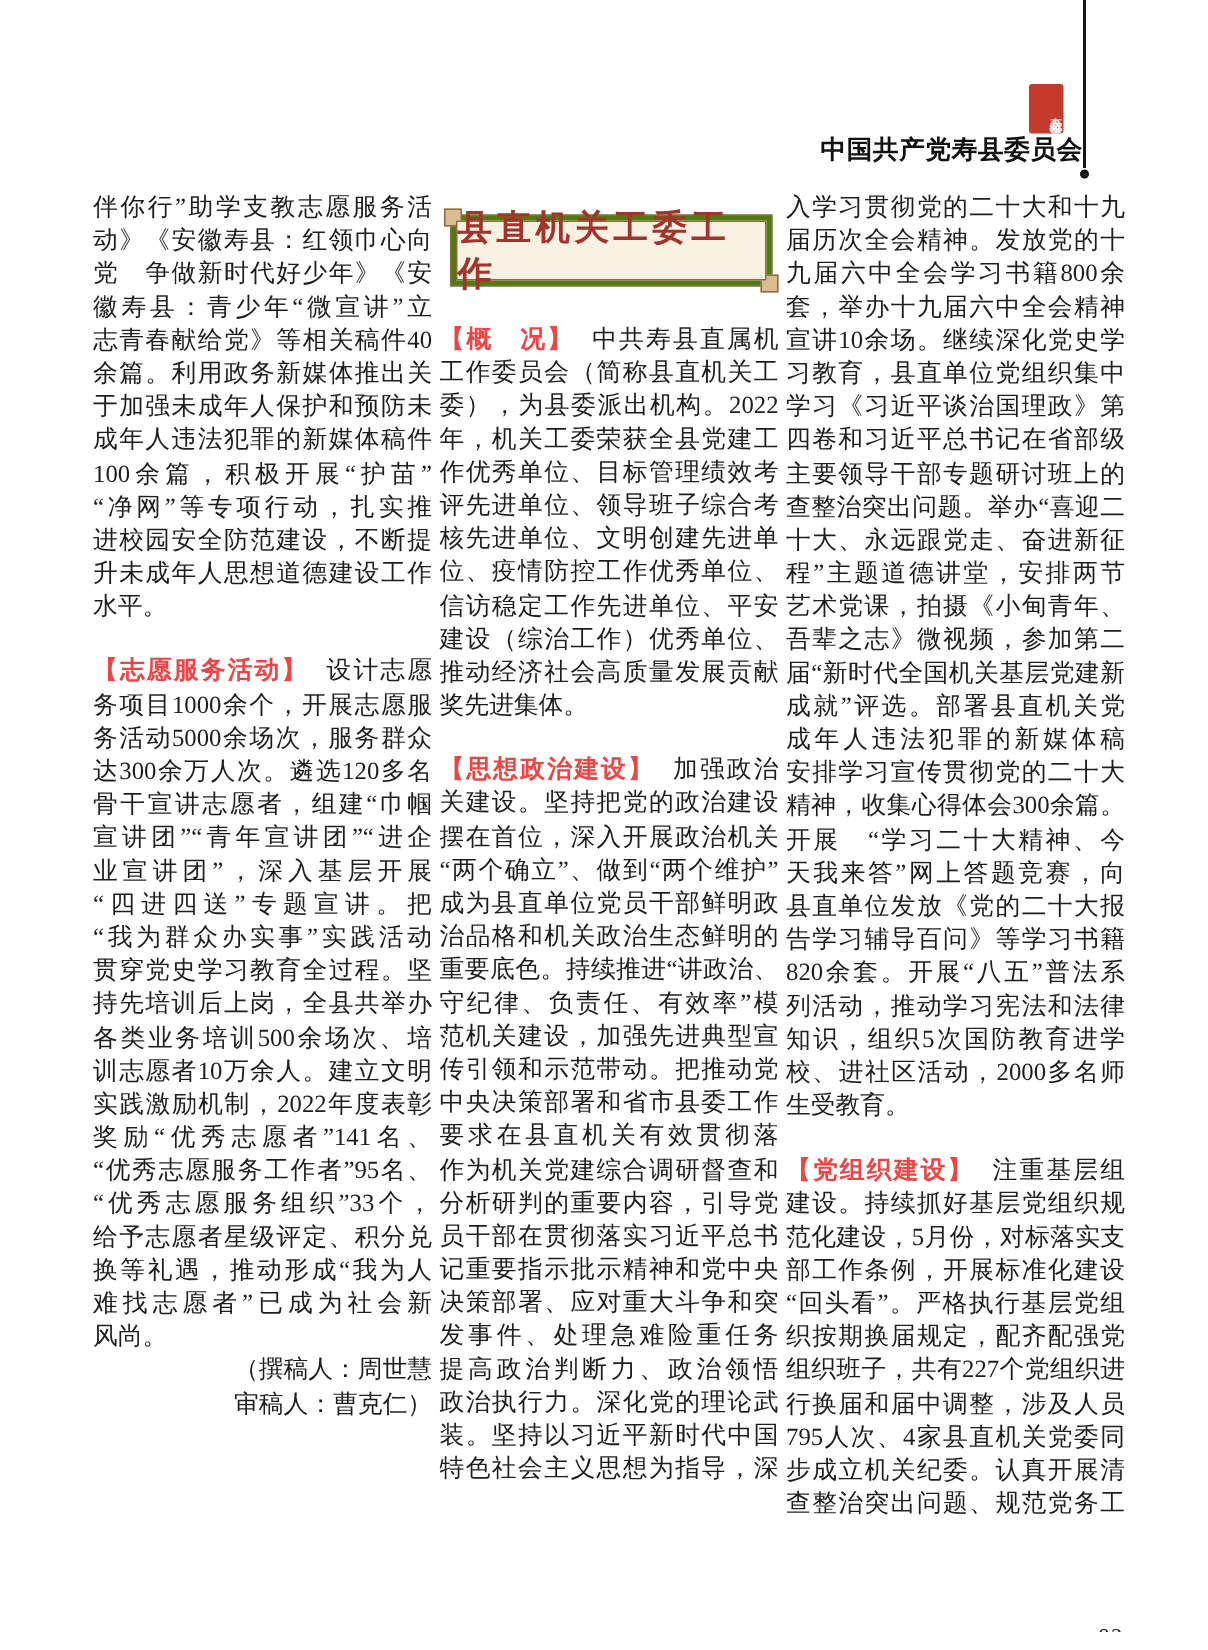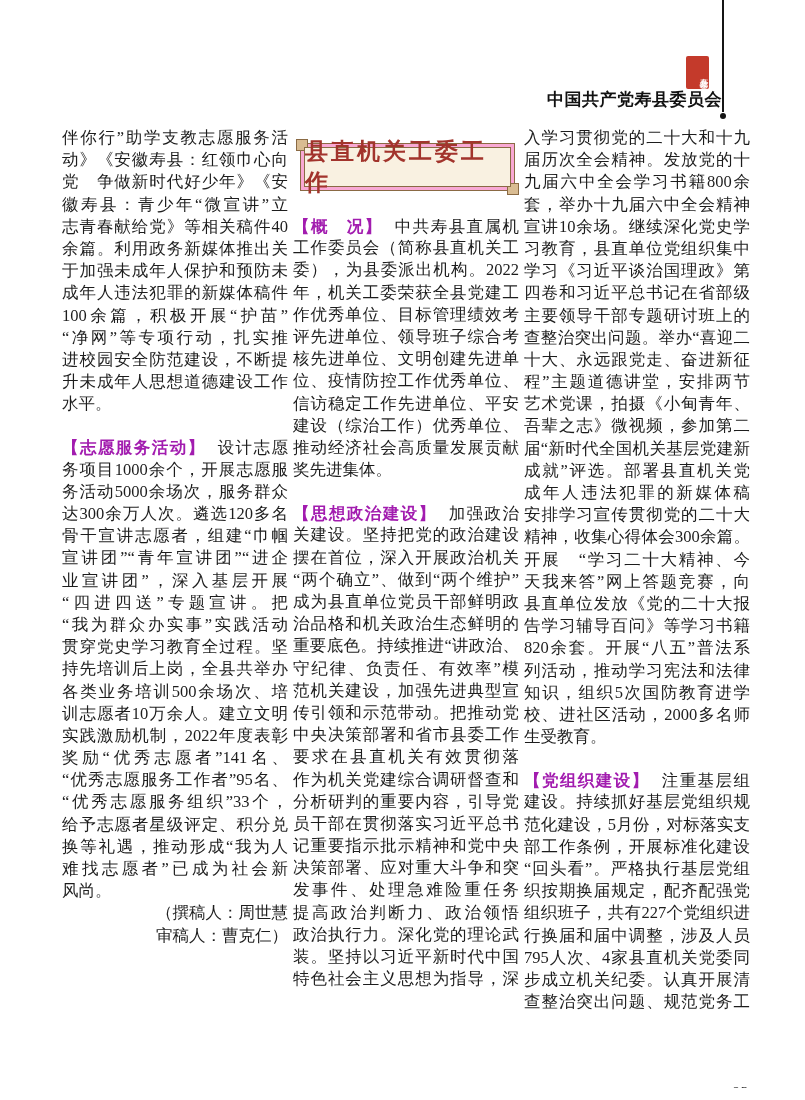--- a/index.html
+++ b/index.html
@@ -15,25 +15,25 @@
   .committee{position:absolute;top:88px;right:83px;font-family:"Liberation Sans","DejaVu Sans",sans-serif;
         font-weight:700;font-size:17px;color:#111;letter-spacing:0.5px;}
   
   .content{position:absolute;left:62px;top:127px;width:688px;display:flex;gap:5px;}
   .col{flex:0 0 226px;width:226px;}
   .line{height:22.2px;line-height:22.2px;font-size:16.5px;text-align:justify;
         text-align-last:justify;text-justify:inter-character;word-break:break-all;overflow:hidden;}
   .line.endp{text-align-last:left;}
   .line.r{text-align:right;text-align-last:right;}
   .gap{height:21px;}
-  .hd{font-family:"Liberation Sans","DejaVu Sans",sans-serif;font-weight:700;color:#a21caf;
+  .hd{font-family:"Liberation Sans","DejaVu Sans",sans-serif;font-weight:700;color:#ef4444;
         margin-right:12px;}
   
   .title-box{position:relative;margin:16px 4px 24px 7px;border:1px solid #8a6a44;
-        background:#f9a8d4;padding:3px;}
+        background:#4d7c0f;padding:3px;}
   .title-box::before{content:"";position:absolute;left:-5px;top:-5px;width:10px;height:10px;
         background:#d9bc92;border:1px solid #8a6a44;}
   .title-box::after{content:"";position:absolute;right:-5px;bottom:-5px;width:10px;height:10px;
         background:#d9bc92;border:1px solid #8a6a44;}
   .title-inner{position:relative;z-index:1;border:1px solid #8a6a44;background:#f9f1e1;height:38px;
         display:flex;align-items:center;justify-content:center;}
   .title-text{font-family:"Liberation Sans","DejaVu Sans",sans-serif;font-weight:700;
         font-size:23px;color:#a2342c;letter-spacing:3px;}
   .pageno{position:absolute;top:1084px;right:45px;font-size:15px;letter-spacing:1px;color:#222;}
 </style>

